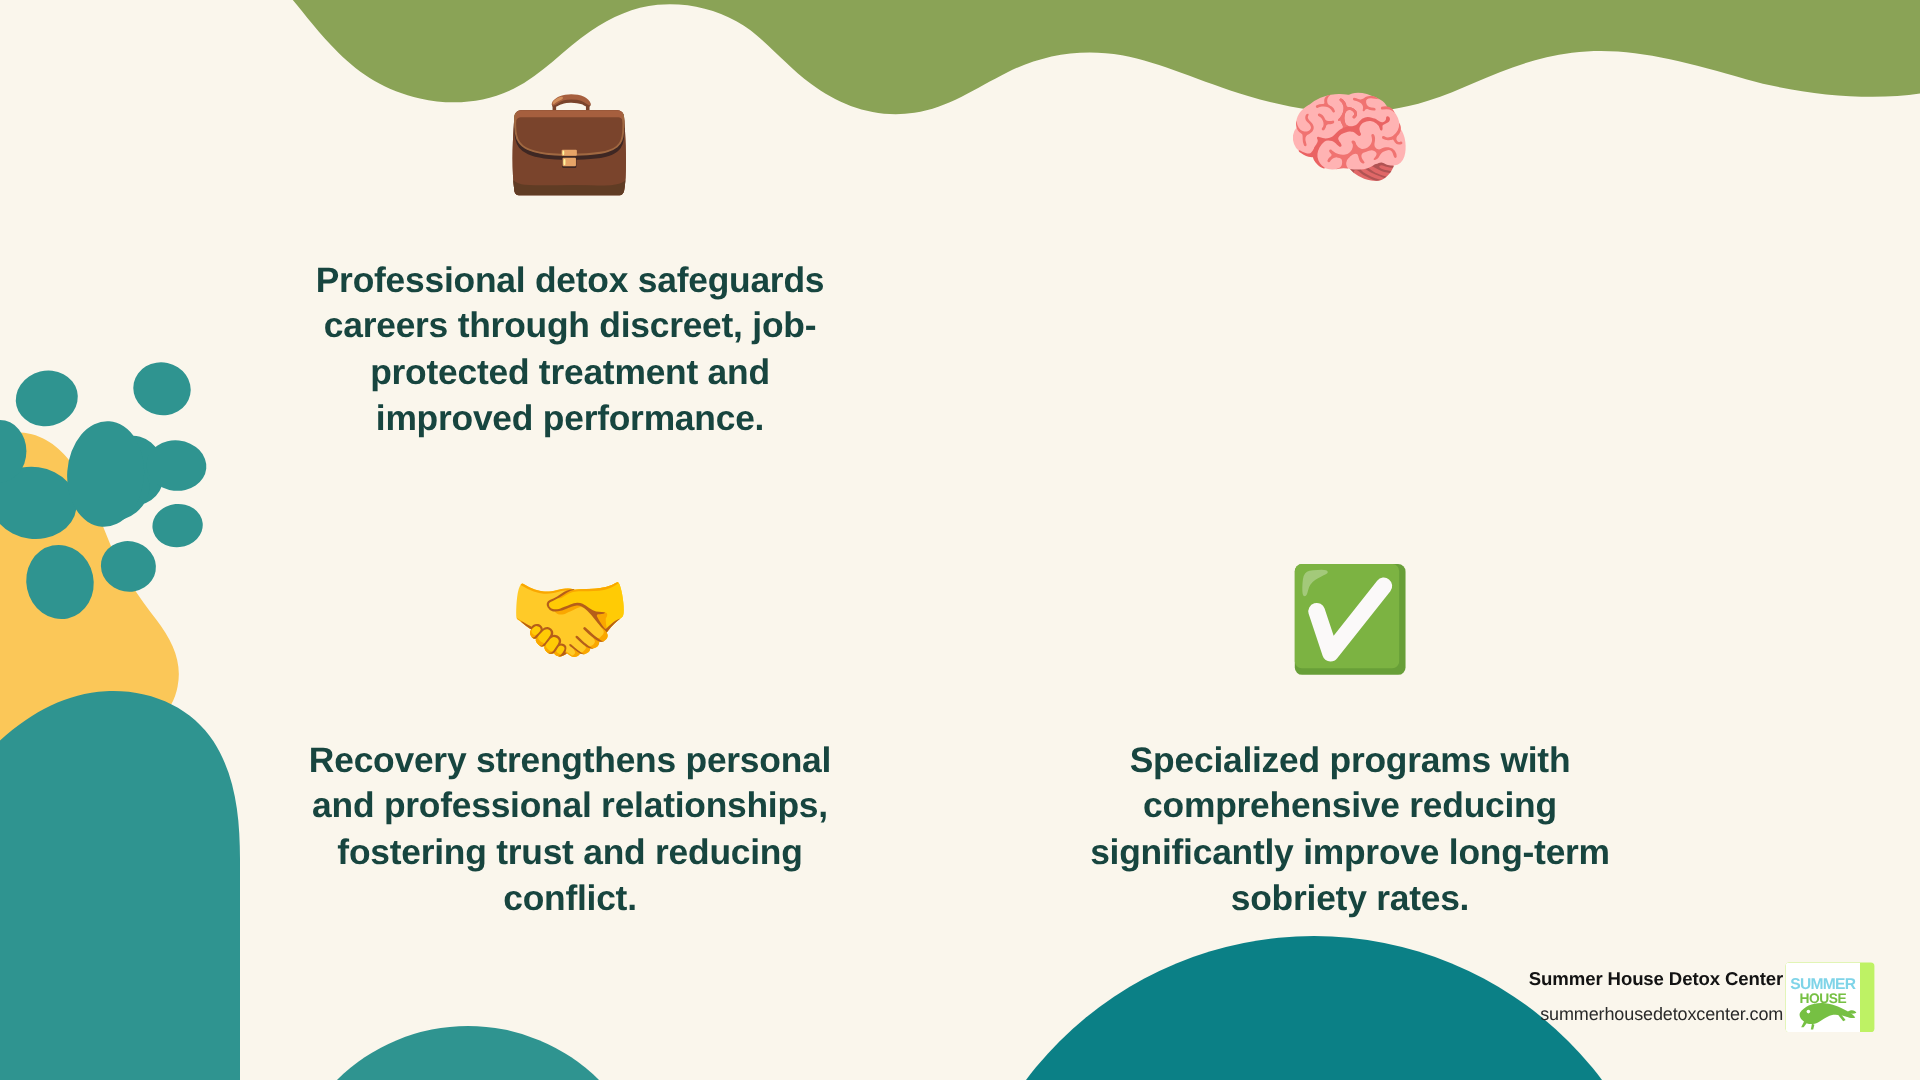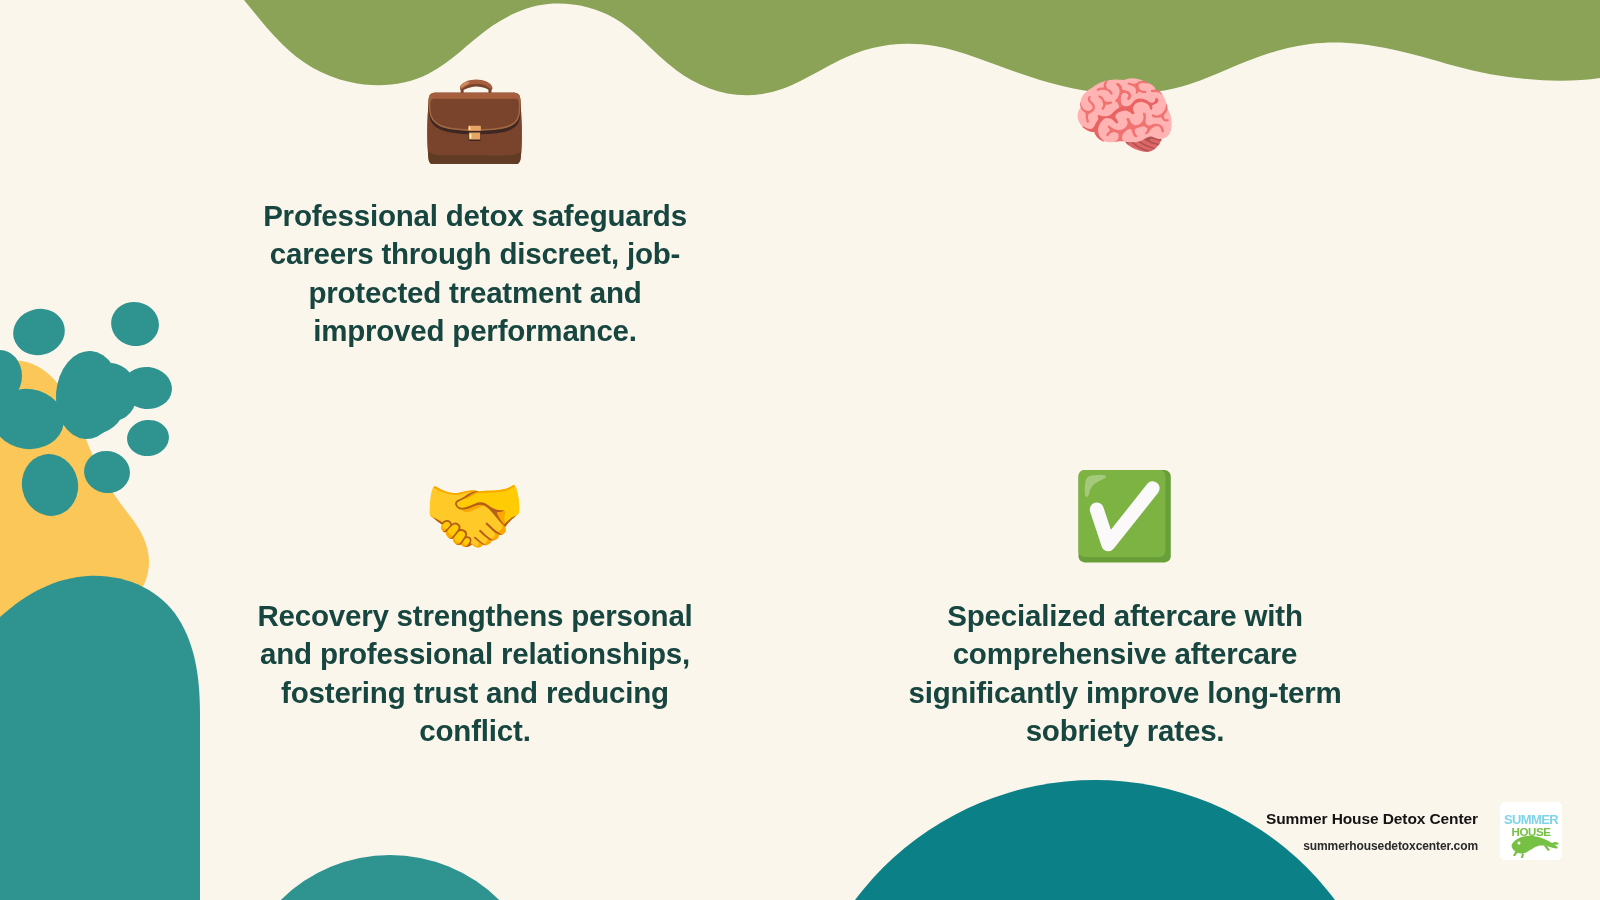--- a/index.html
+++ b/index.html
@@ -43,61 +43,61 @@
   .cell-icon {
     font-size: 86px;
     line-height: 1;
     height: 112px;
     display: flex;
     align-items: center;
     justify-content: center;
     user-select: none;
   }
   .cell-text {
-    margin-top: 25px;
+    margin-top: 43px;
     text-align: center;
     font-size: 29.5px;
     font-weight: 700;
     line-height: 1.30;
     letter-spacing: -0.2px;
     color: #17453f;
     max-width: 440px;
   }
   .cell-row2 .cell-icon { font-size: 84px; }
   .cell-row2 .cell-text { }
 
   
   #footer-brand {
     position: absolute;
     right: 38px;
     bottom: 40px;
     display: flex;
     align-items: center;
-    gap: 22px;
+    gap: 2px;
   }
   #brand-text {
     text-align: right;
   }
   #brand-name {
     font-size: 15.5px;
     font-weight: 700;
     color: #131313;
     letter-spacing: -0.1px;
     white-space: nowrap;
   }
   #brand-url {
     margin-top: 11px;
-    font-size: 12px;
-    font-weight: 700;
+    font-size: 15px;
+    font-weight: 400;
     color: #2a2a2a;
     letter-spacing: -0.1px;
     white-space: nowrap;
   }
   #brand-logo {
-    width: 62px;
+    width: 74px;
     height: 58px;
     background: #bef264;
     border-radius: 3px;
     position: relative;
     overflow: hidden;
     flex: 0 0 auto;
   }
   #brand-logo .logo-svg { display: block; }
 </style>
 </head>
@@ -151,21 +151,21 @@
       <div class="cell-icon">🧠</div>
     </div>
 
     <div class="cell cell-row2">
       <div class="cell-icon">🤝</div>
       <div class="cell-text">Recovery strengthens personal and professional relationships, fostering trust and reducing conflict.</div>
     </div>
 
     <div class="cell cell-row2">
       <div class="cell-icon">✅</div>
-      <div class="cell-text">Specialized aftercare with comprehensive aftercare significantly improve long-term sobriety rates.</div>
+      <div class="cell-text">Specialized programs with comprehensive reducing significantly improve long-term sobriety rates.</div>
     </div>
 
   </div>
 
   <div id="footer-brand">
     <div id="brand-text">
       <div id="brand-name">Summer House Detox Center</div>
       <div id="brand-url">summerhousedetoxcenter.com</div>
     </div>
 

